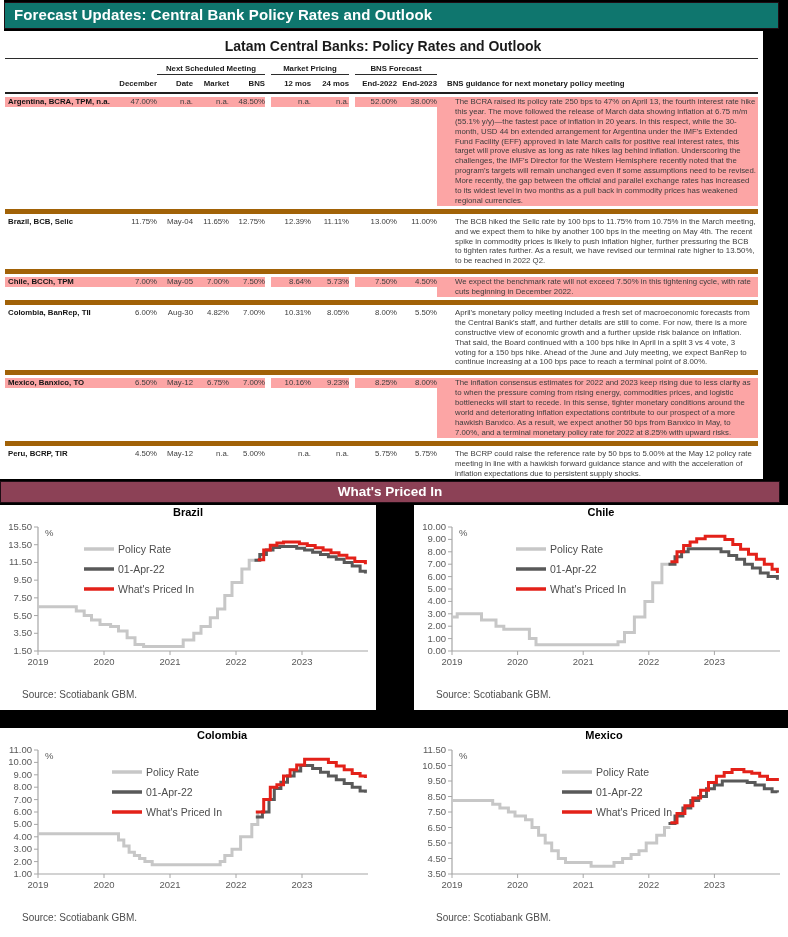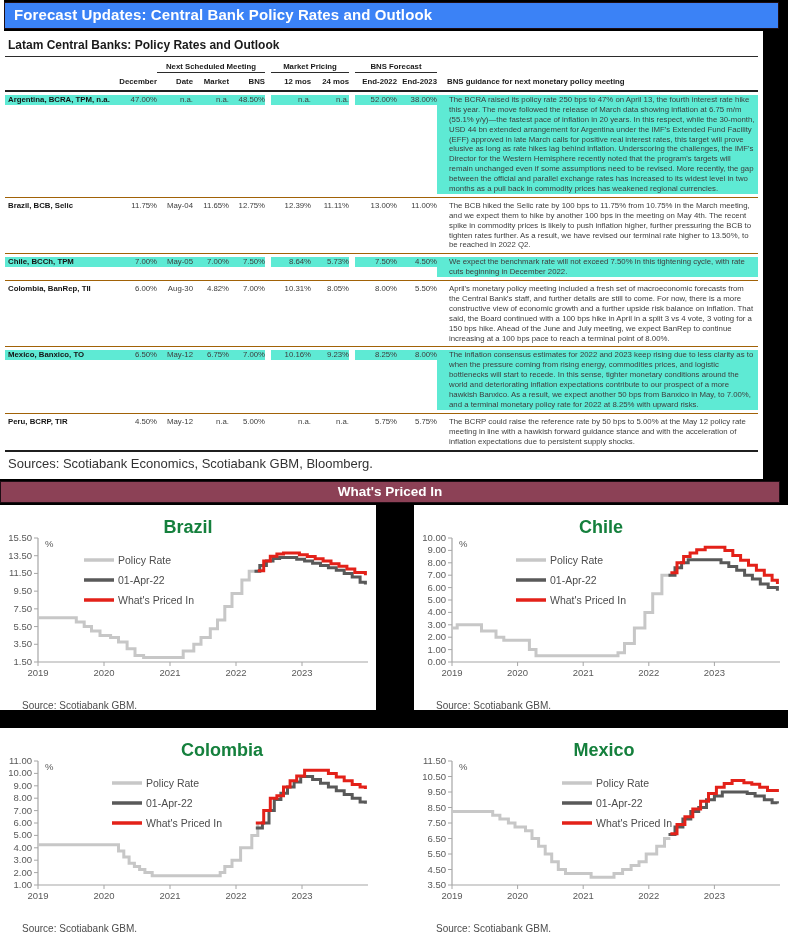--- a/index.html
+++ b/index.html
@@ -4,69 +4,69 @@
 <style>
   html,body{margin:0;padding:0;}
   body{
     width:788px;height:937px;position:relative;background:#000;
     font-family:"Liberation Sans","DejaVu Sans",sans-serif;
     -webkit-font-smoothing:antialiased;
   }
   
   .title-bar{
     position:absolute;left:4px;top:2px;width:775px;height:27px;
-    background:#3b82f6;border:1px solid #1e0d14;box-sizing:border-box;
+    background:#0f766e;border:1px solid #1e0d14;box-sizing:border-box;
     color:#fff;font-weight:bold;font-size:15px;line-height:24px;
     padding-left:9px;letter-spacing:0.1px;
   }
   .corner-white{position:absolute;left:0;top:0;width:4px;height:31px;background:#fff;}
   
   .table-panel{
     position:absolute;left:0;top:31px;width:763px;height:448px;
     background:#fff;overflow:hidden;
   }
   .table-inner{padding:5px 5px 0 5px;}
-  .table-title{font-size:12px;font-weight:bold;color:#1a1a1a;padding:2px 0 4px 3px;}
+  .table-title{font-size:14px;font-weight:bold;color:#1a1a1a;padding:2px 0 4px 3px;text-align:center;}
   .title-rule{border-top:1.6px solid #2b2b2b;margin:0 0 3px 0;}
   .tgrid{
     display:grid;
     grid-template-columns:110px 42px 36px 36px 36px 6px 40px 38px 6px 42px 40px 1fr;
     align-items:end;
   }
   .tgrid .c{font-size:7.8px;color:#333;}
   .ghead{height:14px;align-items:center;}
   .gspan{
     grid-column:3/6;text-align:center;font-size:7.8px;font-weight:bold;color:#1a1a1a;
     border-bottom:1px solid #2b2b2b;padding-bottom:1px;
   }
   .gspan.pricing{grid-column:7/9;}
   .gspan.forecast{grid-column:10/12;}
   .chead{padding:3px 0 2px 0;}
   .chead .c{font-weight:bold;color:#1a1a1a;text-align:right;}
   .chead .c.guide{text-align:left;padding-left:10px;}
   .head-rule{border-top:2px solid #1f1f1f;margin:2px 0 0 0;}
-  .drow{align-items:start;padding:3px 0 3px 0;border-top:1px solid #a16207;}
+  .drow{align-items:start;padding:3px 0 3px 0;border-top:5px solid #a16207;}
   .drow:first-of-type{border-top:none;}
   .drow .c{line-height:1.27;color:#3d3d3d;}
   .drow .bank{font-weight:bold;color:#141414;padding-left:3px;}
   .drow .num{text-align:right;}
-  .drow .guide{padding-left:12px;padding-right:2px;text-align:left;}
-  .drow.shaded .c{background:#5eead4;}
+  .drow .guide{padding-left:18px;padding-right:2px;text-align:left;}
+  .drow.shaded .c{background:#fca5a5;}
   .drow.shaded .gapc{background:transparent;}
   .bottom-rule{border-top:2px solid #1f1f1f;margin-top:0;}
   .sources{font-size:13px;color:#333;padding:4px 0 0 3px;}
   
   .section-bar{
     position:absolute;left:0;top:481px;width:780px;height:22px;
     background:#8c4156;border:1px solid #1e0d14;box-sizing:border-box;
     color:#fff;font-weight:bold;font-size:13.5px;text-align:center;line-height:20px;
   }
   
   .chart-panel{position:absolute;background:#fff;}
-  .chart-title{text-align:center;font-weight:bold;font-size:18px;color:#15803d;padding-top:12px;height:17px;}
+  .chart-title{text-align:center;font-weight:bold;font-size:11px;color:#000000;padding-top:1px;height:17px;}
   .chart-source{font-size:10px;color:#4d4d4d;padding-left:22px;margin-top:4px;}
   svg text{font-family:"Liberation Sans","DejaVu Sans",sans-serif;}
 </style>
 </head>
 <body>
 
 <div class="corner-white"></div>
 
 <div class="title-bar">
   <span>Forecast Updates: Central Bank Policy Rates and Outlook</span>

